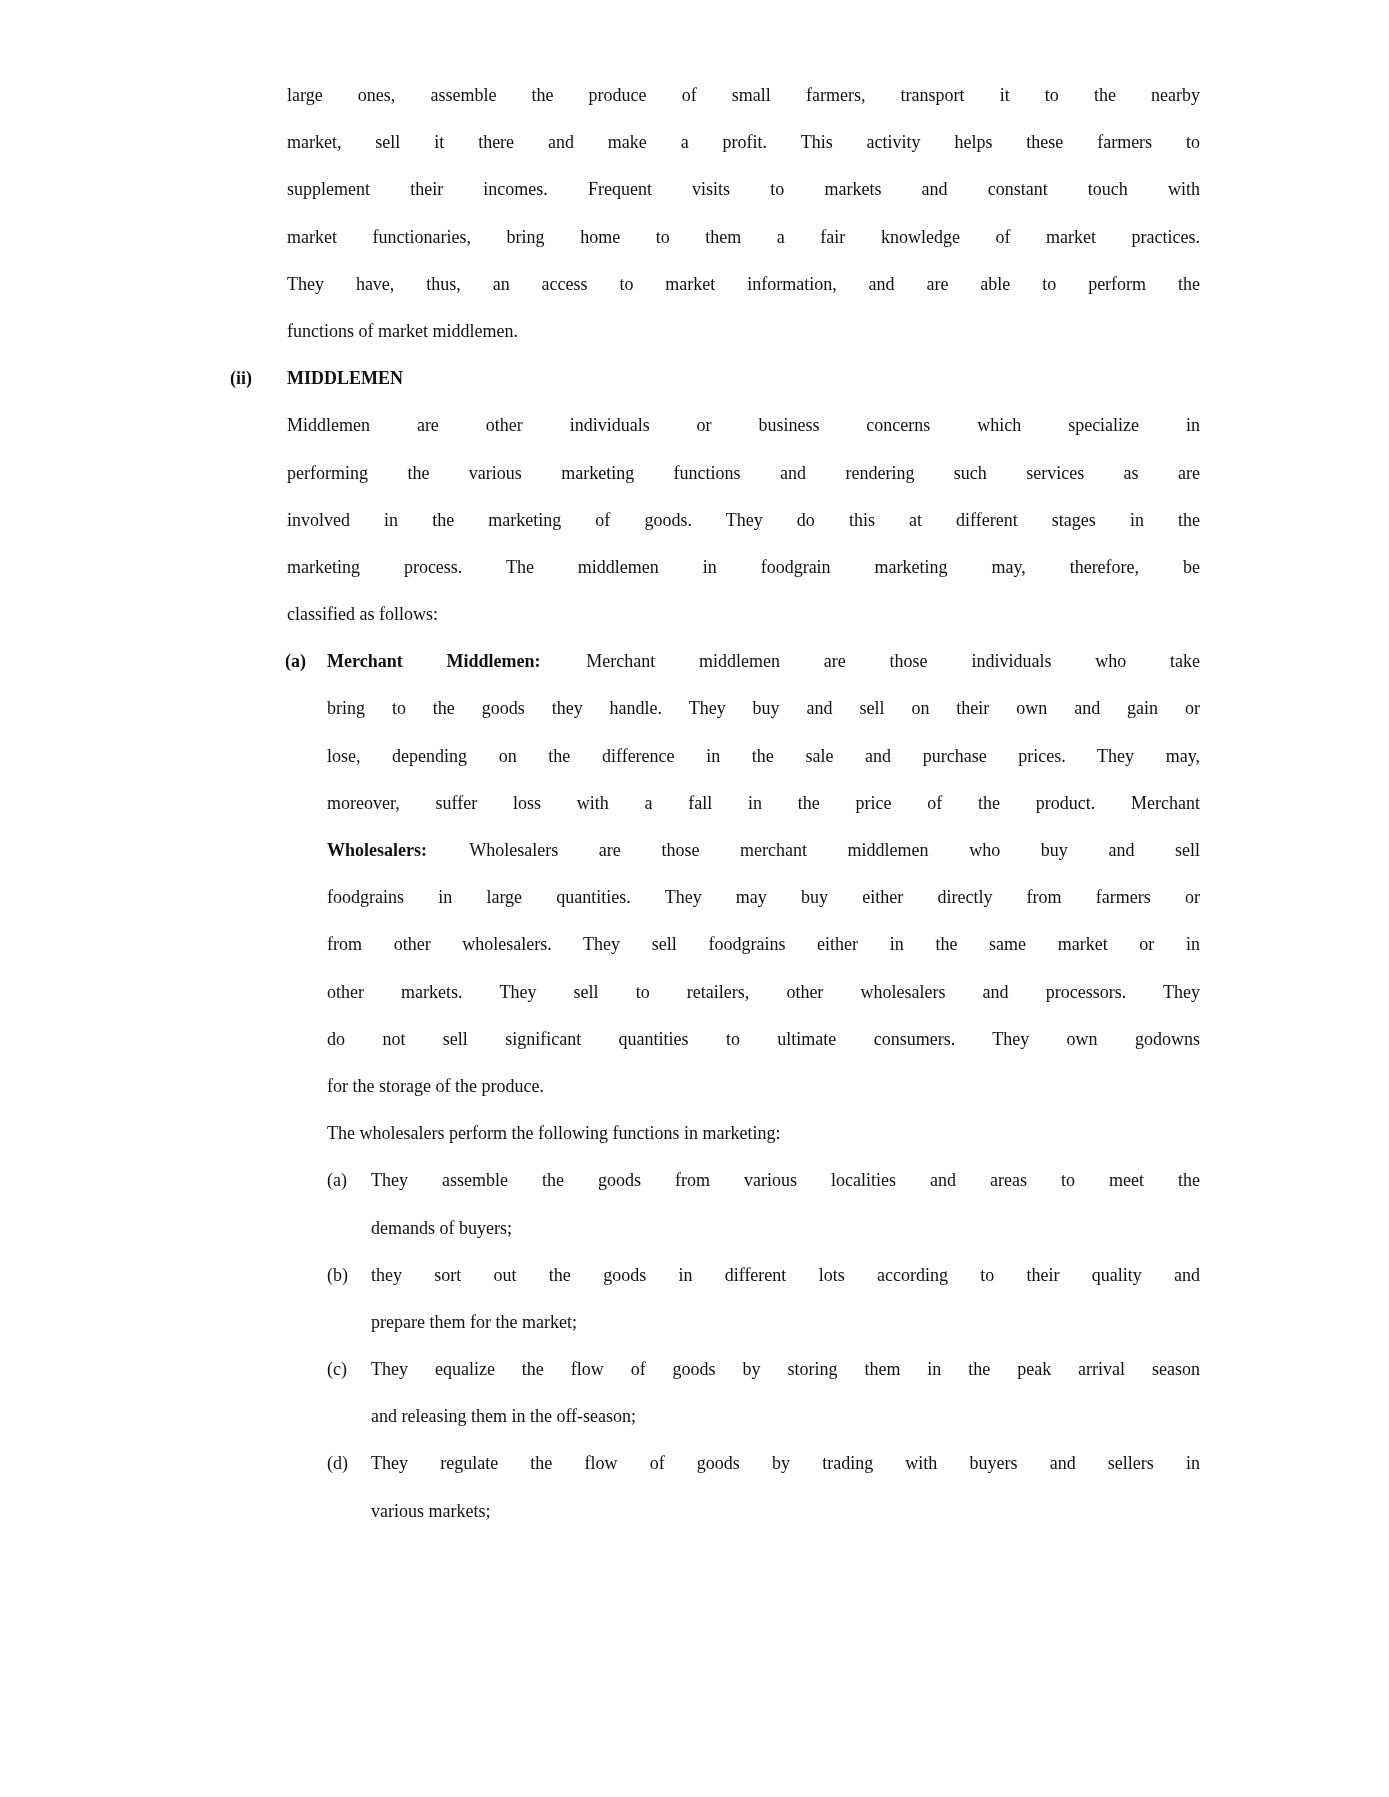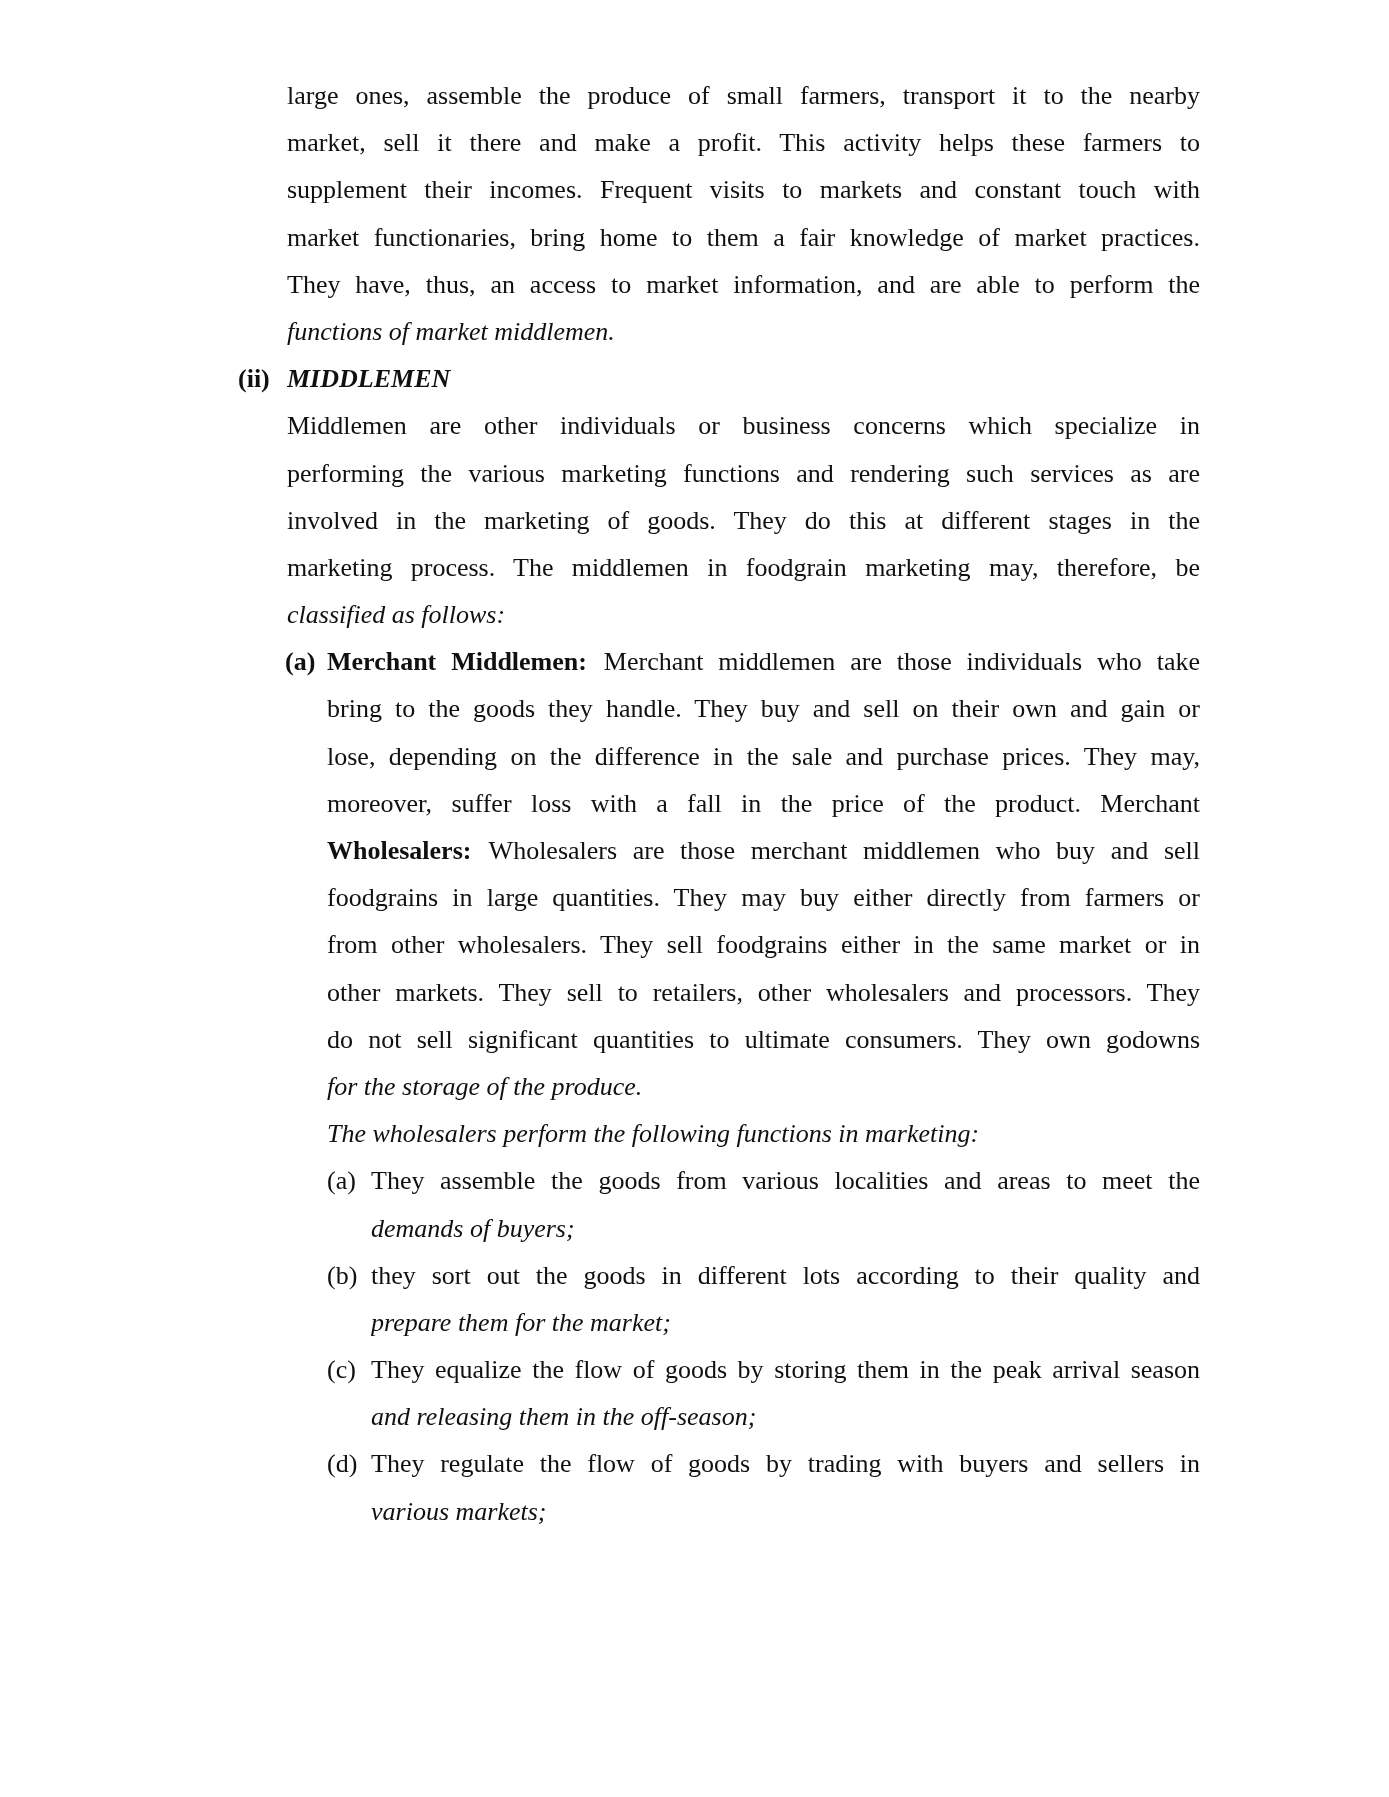--- a/index.html
+++ b/index.html
@@ -7,21 +7,21 @@
     padding: 0;
     background: #ffffff;
   }
   .page {
     position: relative;
     width: 1389px;
     height: 1797px;
     background: #ffffff;
     overflow: hidden;
     font-family: "Liberation Serif", "DejaVu Serif", serif;
-    font-size: 26px;
+    font-size: 18px;
     color: #101010;
   }
   .doc {
     position: relative;
     padding-top: 72px;
   }
   .block {
     position: relative;
   }
   .line {
@@ -35,33 +35,32 @@
   
   .line.j::after {
     content: "";
     display: inline-block;
     width: 100%;
     height: 0;
   }
   .line.final {
     text-align: right;
     text-align-last: left;
-    font-style: italic;
   }
   .ind-body { margin-left: 287px; width: 913px; }
   .ind-item { margin-left: 327px; width: 873px; }
   .ind-sub  { margin-left: 371px; width: 829px; }
   .hang {
     position: absolute;
     top: 0;
     height: 47.2px;
     line-height: 47.2px;
     white-space: nowrap;
   }
-  .hang-heading { left: 238px; }
+  .hang-heading { left: 230px; }
   .hang-item    { left: 285px; }
   .hang-sub     { left: 327px; }
   .bold   { font-weight: bold; }
   .italic { }
   .lead { padding-right: 2px; }
 </style>
 </head>
 <body>
 
 <div class="page">

